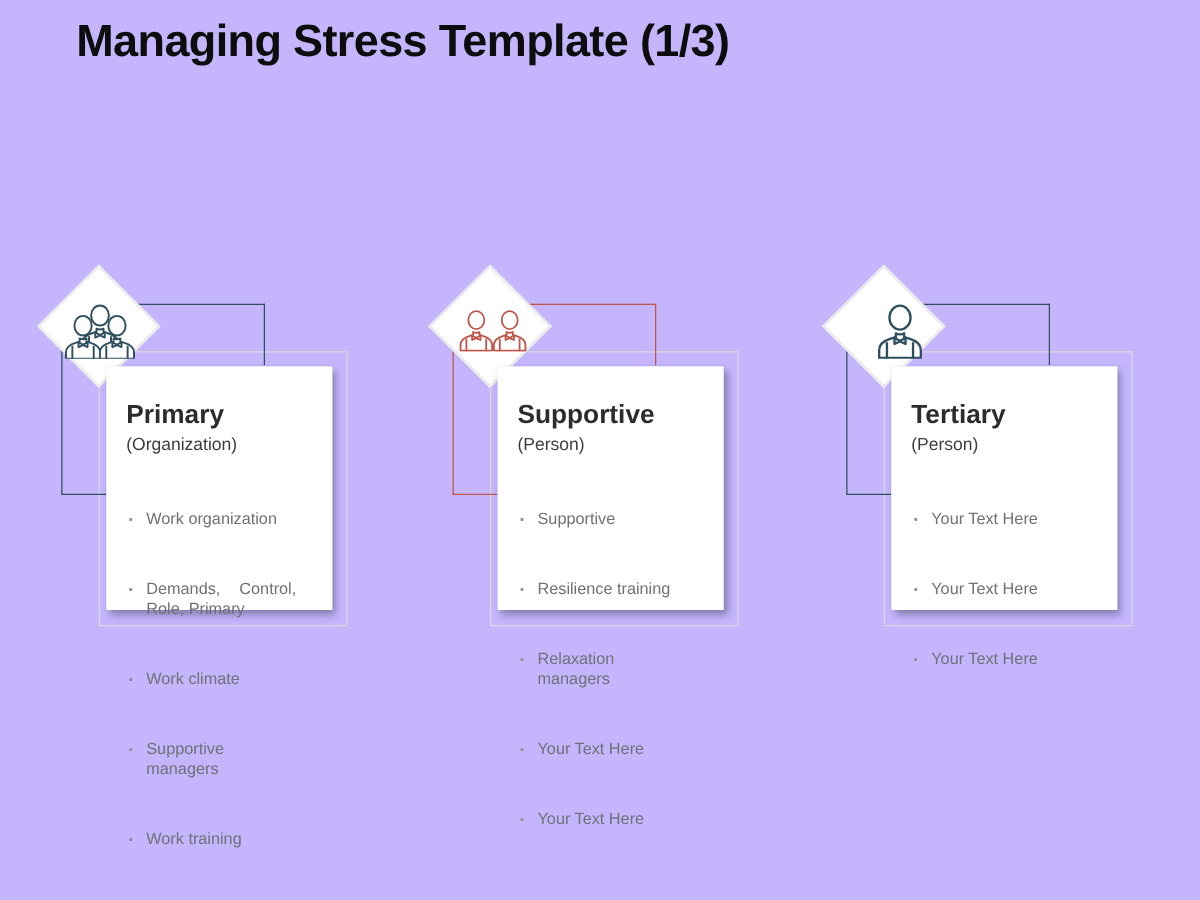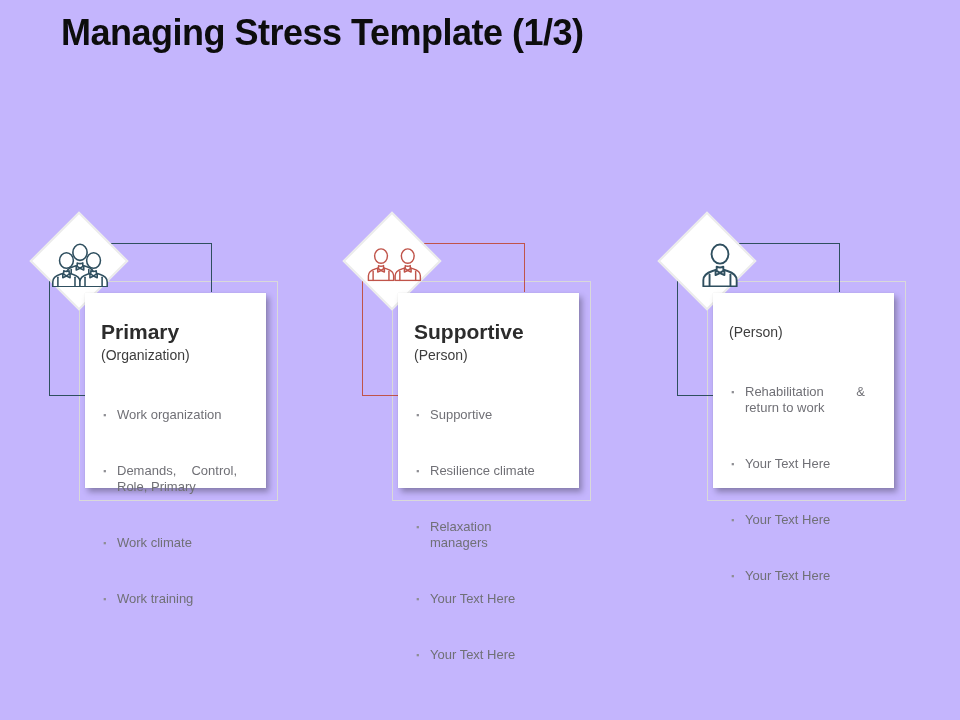--- a/index.html
+++ b/index.html
@@ -107,62 +107,63 @@
             <use href="#sym-people-3"></use>
           </svg>
         </div>
     <div class="inner-card">
       <h2 class="card-title">Primary</h2>
       <div class="card-subtitle">(Organization)</div>
       <ul class="bullets">
             <li>Work organization</li>
             <li>Demands, Control, Role, Primary</li>
             <li>Work climate</li>
+            <li>Supportive managers</li>
             <li>Work training</li>
           </ul>
     </div>
   </div>
 
   <div class="card-group card-1" style="--accent: #c0544a;">
     <div class="outer-frame"></div>
     <div class="conn conn-top"></div>
     <div class="conn conn-left"></div>
     <div class="diamond"></div>
     <div class="icon-wrap two-people-icon">
           <svg class="icon-svg" viewBox="0 0 64 44" width="57">
             <use href="#sym-people-2"></use>
           </svg>
         </div>
     <div class="inner-card">
       <h2 class="card-title">Supportive</h2>
       <div class="card-subtitle">(Person)</div>
       <ul class="bullets">
             <li>Supportive</li>
-            <li>Resilience climate</li>
+            <li>Resilience training</li>
             <li>Relaxation managers</li>
             <li>Your Text Here</li>
             <li>Your Text Here</li>
           </ul>
     </div>
   </div>
 
   <div class="card-group card-2" style="--accent: #2f4f5f;">
     <div class="outer-frame"></div>
     <div class="conn conn-top"></div>
     <div class="conn conn-left"></div>
     <div class="diamond"></div>
     <div class="icon-wrap one-person-icon">
           <svg class="icon-svg" viewBox="0 0 36 40" width="40">
             <use href="#sym-person"></use>
           </svg>
         </div>
     <div class="inner-card">
+      <h2 class="card-title">Tertiary</h2>
       <div class="card-subtitle">(Person)</div>
       <ul class="bullets">
-            <li>Rehabilitation &amp; return to work</li>
             <li>Your Text Here</li>
             <li>Your Text Here</li>
             <li>Your Text Here</li>
           </ul>
     </div>
   </div>
 </div>
 </div>
 
 </body></html>

